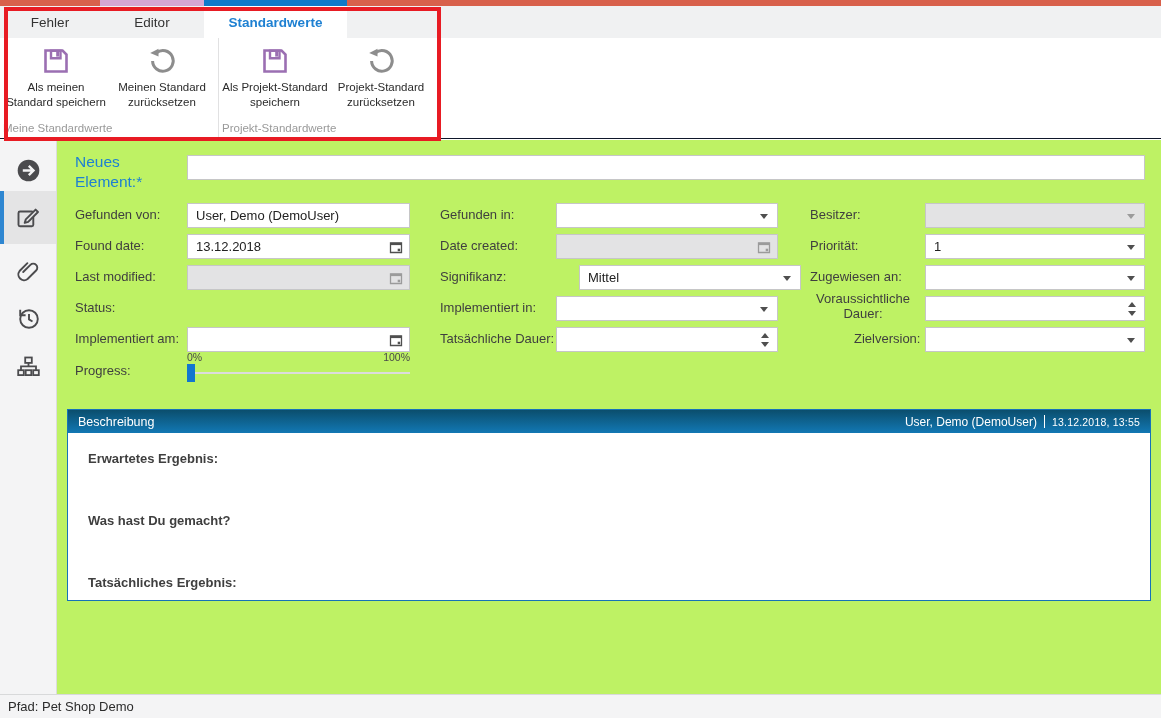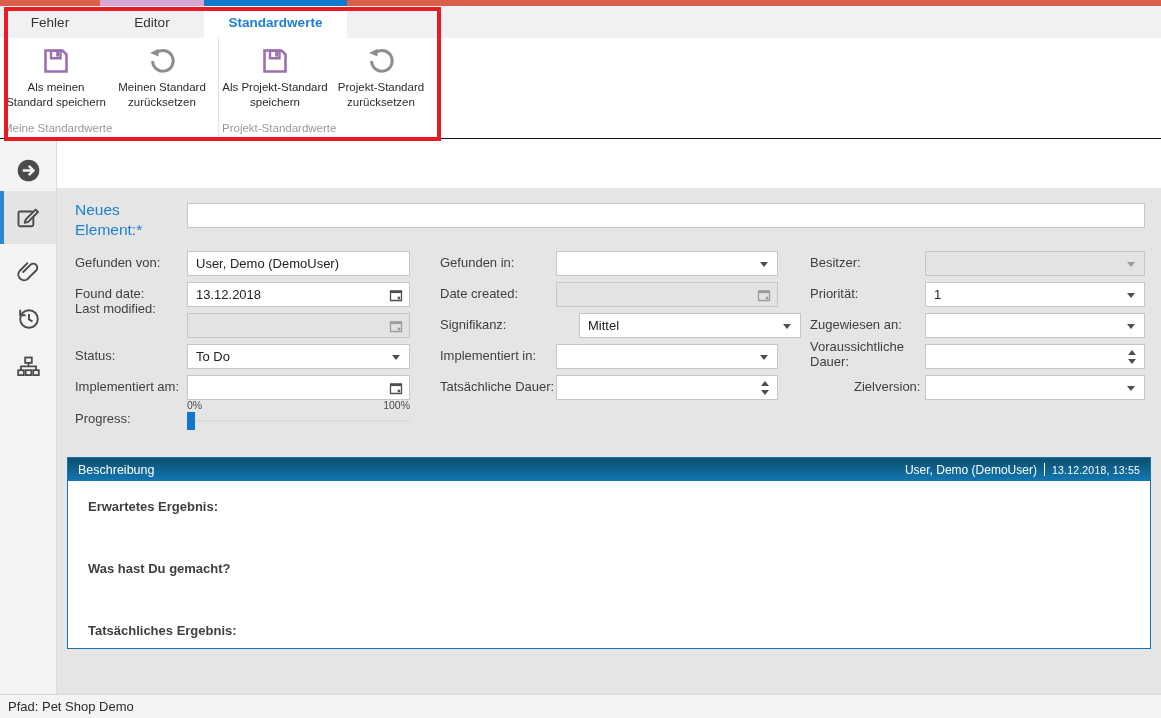--- a/index.html
+++ b/index.html
@@ -27,23 +27,23 @@
   .annotation{position:absolute;left:4px;top:7px;width:437px;height:134px;border:4px solid #e81b23;
               box-sizing:border-box;z-index:20;pointer-events:none;}
 
   
   .content{position:absolute;top:140px;bottom:24px;left:0;right:0;display:flex;}
   .sidebar{position:relative;width:57px;background:#f4f4f5;border-right:1px solid #dcdcdd;box-sizing:border-box;flex:none;}
   .side-active-bg{position:absolute;left:0;top:51px;width:56px;height:53px;background:#e4e4e5;}
   .side-active-bar{position:absolute;left:0;top:51px;width:4px;height:53px;background:#2e86d1;}
   .side-item{position:absolute;left:15px;width:27px;height:27px;cursor:default;}
 
-  .main{position:relative;flex:1;background:#e5e5e5;margin-top:48px;}
-
-  .lbl{position:absolute;font-size:13px;color:#3f3f3f;line-height:1.15;}
+  .main{position:relative;flex:1;background:#bef264;}
+
+  .lbl{position:absolute;font-size:13px;color:#3f3f3f;line-height:1.15;text-align:center;}
   .title-label{position:absolute;left:18px;top:12px;width:90px;font-size:15.5px;color:#1e80d2;line-height:1.3;}
   .title-input{position:absolute;left:130px;top:15px;width:958px;height:34px;}
 
   .fld{position:absolute;height:25px;background:#ffffff;border:1px solid #c6c6c7;box-sizing:border-box;
        display:flex;align-items:center;padding:0 8px;font-size:13px;color:#222;}
   .fld .val{white-space:nowrap;overflow:hidden;}
   .fld.dis{background:#e3e3e4;color:#9b9b9b;}
   .caret{position:absolute;right:9px;top:50%;margin-top:-2px;width:0;height:0;
          border-left:4px solid transparent;border-right:4px solid transparent;border-top:5px solid #4f4f4f;}
   .dis .caret{border-top-color:#9b9b9b;}
@@ -229,37 +229,33 @@
         <span class="val">13.12.2018</span>
         <span class="calendar">
           <svg width="16" height="16" viewBox="0 0 16 16">
             <path d="M2.5 3.8h11v9.7h-11z" fill="none" stroke="currentColor" stroke-width="1.3"></path>
             <path d="M2.5 3.8h11v2.3h-11z" fill="currentColor"></path>
             <rect x="9.7" y="9.7" width="2.5" height="2.5" fill="currentColor"></rect>
           </svg>
         </span>
       </div>
 
-      <div class="lbl" style="left:18px;top:114px">Last modified:</div>
+      <div class="lbl" style="left:18px;top:130px">Last modified:</div>
       <div class="fld dis" style="left:130px;top:125px;width:223px">
         <span class="val"></span>
         <span class="calendar">
           <svg width="16" height="16" viewBox="0 0 16 16">
             <path d="M2.5 3.8h11v9.7h-11z" fill="none" stroke="currentColor" stroke-width="1.3"></path>
             <path d="M2.5 3.8h11v2.3h-11z" fill="currentColor"></path>
             <rect x="9.7" y="9.7" width="2.5" height="2.5" fill="currentColor"></rect>
           </svg>
         </span>
       </div>
 
       <div class="lbl" style="left:18px;top:161px">Status:</div>
-      <div class="fld" style="left:130px;top:156px;width:223px">
-        <span class="val">To Do</span>
-        <span class="caret"></span>
-      </div>
 
       <div class="lbl" style="left:18px;top:192px">Implementiert am:</div>
       <div class="fld" style="left:130px;top:187px;width:223px">
         <span class="val"></span>
         <span class="calendar">
           <svg width="16" height="16" viewBox="0 0 16 16">
             <path d="M2.5 3.8h11v9.7h-11z" fill="none" stroke="currentColor" stroke-width="1.3"></path>
             <path d="M2.5 3.8h11v2.3h-11z" fill="currentColor"></path>
             <rect x="9.7" y="9.7" width="2.5" height="2.5" fill="currentColor"></rect>
           </svg>

